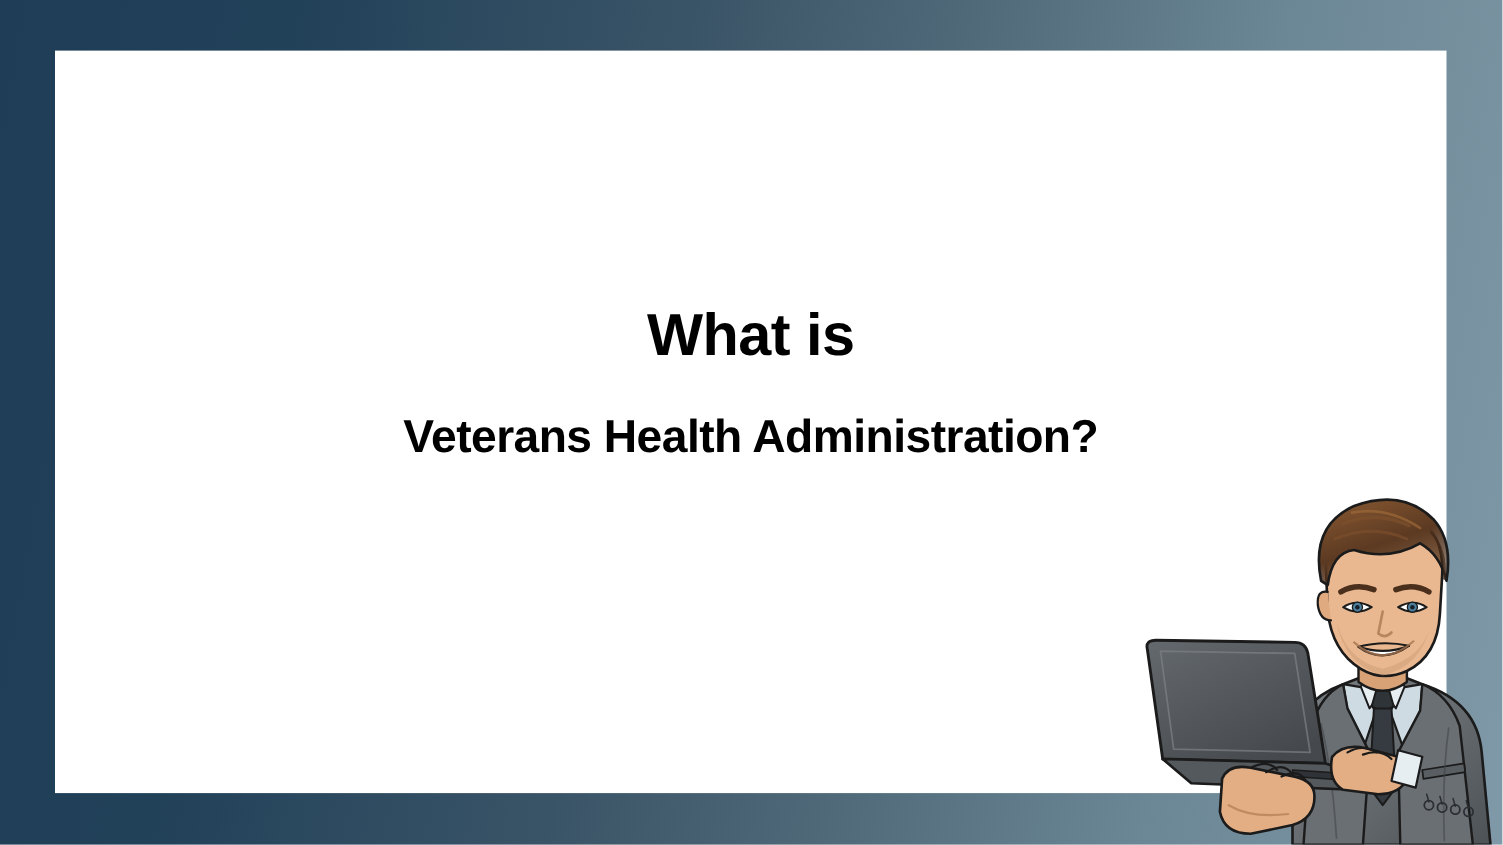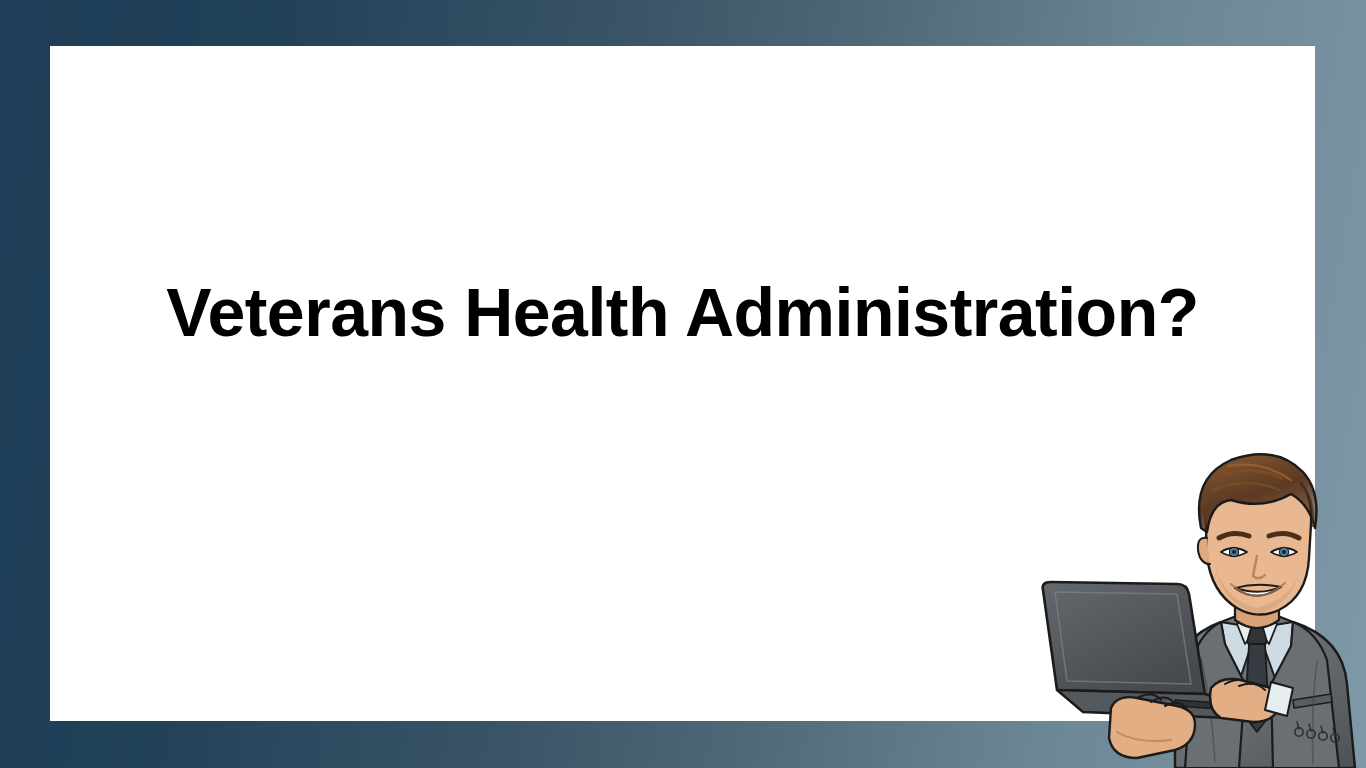--- a/index.html
+++ b/index.html
@@ -47,21 +47,21 @@
     letter-spacing: -0.5px;
     line-height: 1.0;
   }
 
   #title-line-1 {
     font-size: 54px;
     margin: 0 0 44px 0;
   }
 
   #title-line-2 {
-    font-size: 68px;
+    font-size: 42px;
     margin: 0;
   }
 
   
   #presenter {
     position: absolute;
     left: 1025px;
     top: 432px;
     width: 341px;
     height: 336px;
@@ -70,20 +70,21 @@
   #presenter svg { display: block; }
 </style>
 </head>
 <body>
 
 <div id="slide">
 
   <div id="content-panel">
 
     <div id="title-block">
+      <div class="title-line" id="title-line-1">What is</div>
       <div class="title-line" id="title-line-2">Veterans Health Administration?</div>
     </div>
 
   </div>
 
   <div id="presenter">
     <svg width="341" height="336" viewBox="0 0 341 336" xmlns="http://www.w3.org/2000/svg">
       <defs>
         <clipPath id="clipAll">
             <rect x="0" y="0" width="341" height="336"></rect>

